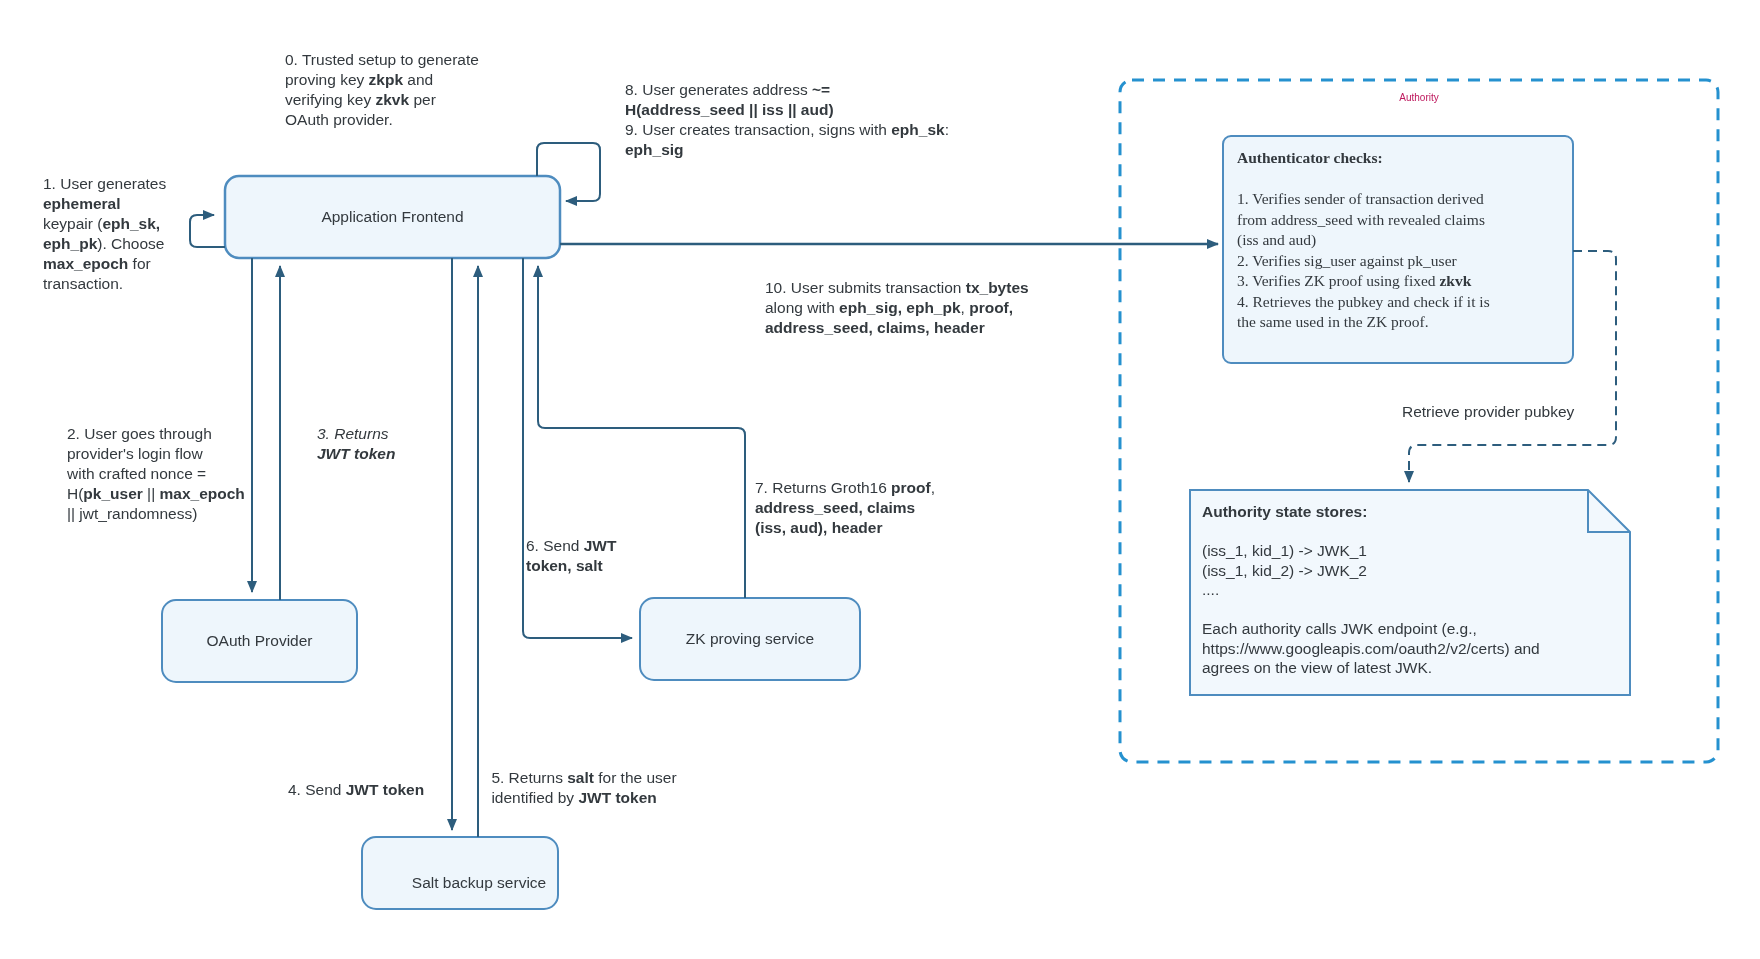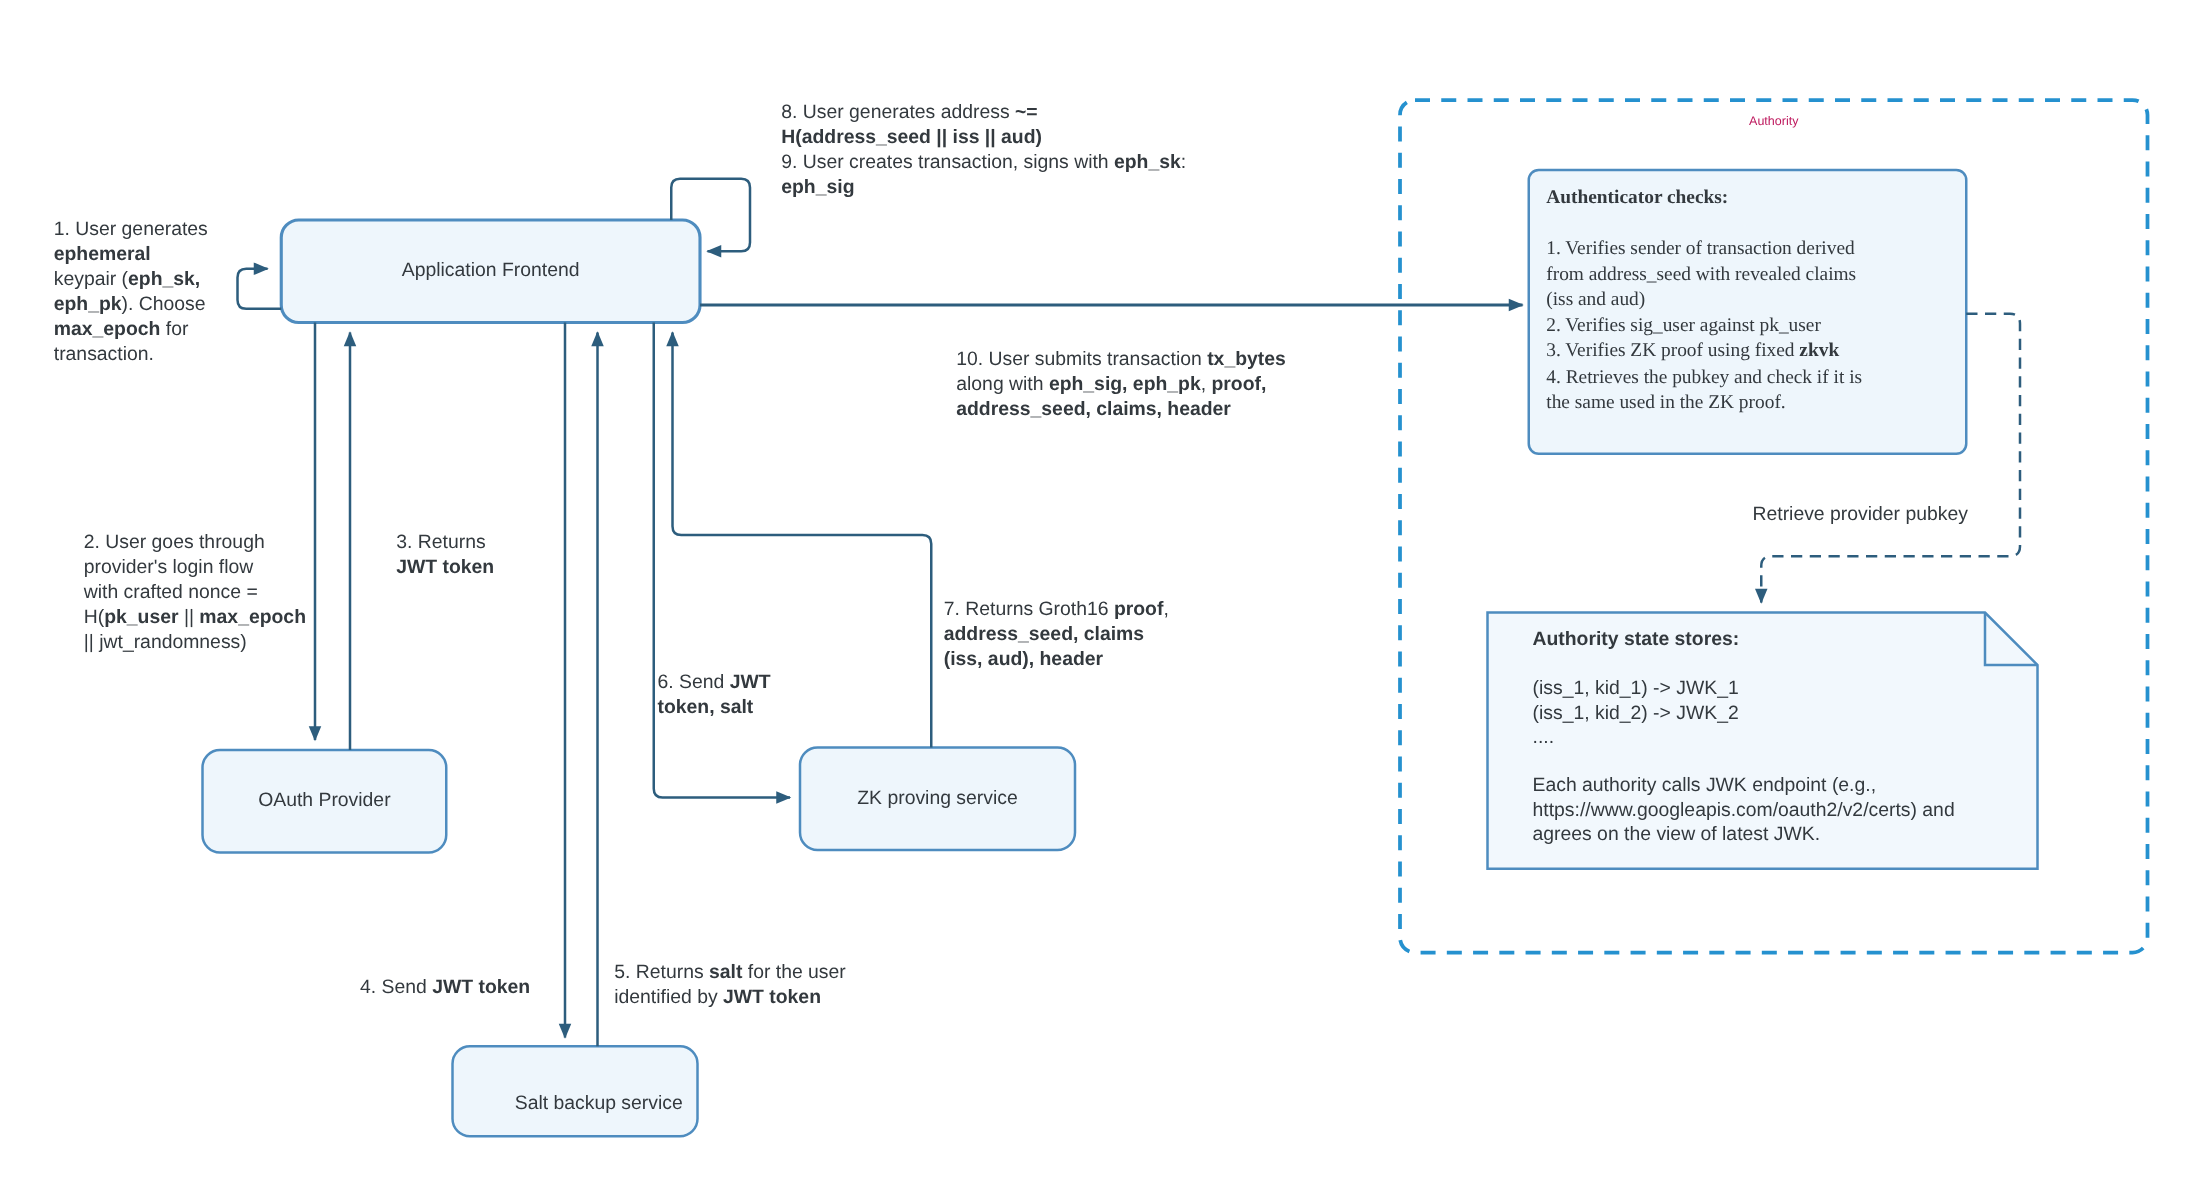--- a/index.html
+++ b/index.html
@@ -6,21 +6,21 @@
   #stage{position:relative;width:1760px;height:959px;overflow:hidden;
          font-family:"Liberation Sans",sans-serif;color:#33393e;background:#fff;}
   #stage svg{position:absolute;left:0;top:0;}
   .note{position:absolute;font-size:15.5px;line-height:20px;white-space:pre;color:#33393e;}
   .note.center{transform:translateX(-50%);}
   .b{font-weight:700;}
   .node-label{position:absolute;display:flex;align-items:center;justify-content:center;
               font-size:15.5px;color:#33393e;text-align:center;}
   .boxtext{position:absolute;font-size:15.5px;white-space:pre;color:#33393e;}
   .auth-content{line-height:20.5px;font-family:Liberation Serif, serif;}
-  .doc-content{line-height:19.5px;margin-left:24px;}
+  .doc-content{line-height:19.5px;}
   .authority-title{position:absolute;font-size:10px;color:#be185d;transform:translateX(-50%);}
 </style>
 </head>
 <body>
 
 <div id="stage">
 
   <svg width="1760" height="959" viewBox="0 0 1760 959">
     <defs>
       <marker id="arr" markerUnits="userSpaceOnUse" markerWidth="14" markerHeight="12" refX="12" refY="6" orient="auto">
@@ -64,23 +64,24 @@
   <div class="node-label" style="left:225px;top:176px;width:335px;height:82px;">Application Frontend</div>
   <div class="node-label" style="left:640px;top:598px;width:220px;height:82px;">ZK proving service</div>
   <div class="node-label" style="left:381px;top:837px;width:196px;height:92px;">Salt backup service</div>
 
   <div class="authority-title" style="left:1419px;top:92px;">Authority</div>
 
   <div class="boxtext auth-content" style="left:1237px;top:148px;width:330px;"><div><span class="b">Authenticator checks:</span></div><div><span> </span></div><div><span>1. Verifies sender of transaction derived</span></div><div><span>from address_seed with revealed claims</span></div><div><span>(iss and aud)</span></div><div><span>2. Verifies sig_user against pk_user</span></div><div><span>3. Verifies ZK proof using fixed </span><span class="b">zkvk</span></div><div><span>4. Retrieves the pubkey and check if it is</span></div><div><span>the same used in the ZK proof.</span></div></div>
 
   <div class="boxtext doc-content" style="left:1202px;top:502px;width:420px;"><div><span class="b">Authority state stores:</span></div><div><span> </span></div><div><span>(iss_1, kid_1) -&gt; JWK_1</span></div><div><span>(iss_1, kid_2) -&gt; JWK_2</span></div><div><span>....</span></div><div><span> </span></div><div><span>Each authority calls JWK endpoint (e.g.,</span></div><div><span>https://www.googleapis.com/oauth2/v2/certs) and</span></div><div><span>agrees on the view of latest JWK.</span></div></div>
 
+  <div class="note" style="left:285px;top:50px;"><div><span>0. Trusted setup to generate</span></div><div><span>proving key </span><span class="b">zkpk</span><span> and</span></div><div><span>verifying key </span><span class="b">zkvk</span><span> per</span></div><div><span>OAuth provider.</span></div></div>
   <div class="note" style="left:43px;top:174px;"><div><span>1. User generates</span></div><div><span class="b">ephemeral</span></div><div><span>keypair (</span><span class="b">eph_sk,</span></div><div><span class="b">eph_pk</span><span>). Choose</span></div><div><span class="b">max_epoch</span><span> for</span></div><div><span>transaction.</span></div></div>
   <div class="note" style="left:67px;top:424px;"><div><span>2. User goes through</span></div><div><span>provider's login flow</span></div><div><span>with crafted nonce =</span></div><div><span>H(</span><span class="b">pk_user</span><span> || </span><span class="b">max_epoch</span></div><div><span>|| jwt_randomness)</span></div></div>
-  <div class="note" style="left:317px;top:424px;"><div><span>3. Returns</span></div><div><span class="b">JWT token</span></div></div>
+  <div class="note" style="left:317px;top:424px;font-style:italic;"><div><span>3. Returns</span></div><div><span class="b">JWT token</span></div></div>
   <div class="note" style="left:288px;top:780px;"><div><span>4. Send </span><span class="b">JWT token</span></div></div>
   <div class="note center" style="left:584px;top:768px;"><div><span>5. Returns </span><span class="b">salt</span><span> for the user</span></div><div><span>identified by </span><span class="b">JWT token</span></div></div>
   <div class="note" style="left:526px;top:536px;"><div><span>6. Send </span><span class="b">JWT</span></div><div><span class="b">token, salt</span></div></div>
   <div class="note center" style="left:845px;top:478px;"><div><span>7. Returns Groth16 </span><span class="b">proof</span><span>,</span></div><div><span class="b">address_seed, claims</span></div><div><span class="b">(iss, aud), header</span></div></div>
   <div class="note" style="left:625px;top:80px;"><div><span>8. User generates address </span><span class="b">~=</span></div><div><span class="b">H(address_seed || iss || aud)</span></div><div><span>9. User creates transaction, signs with </span><span class="b">eph_sk</span><span>:</span></div><div><span class="b">eph_sig</span></div></div>
   <div class="note" style="left:765px;top:278px;"><div><span>10. User submits transaction </span><span class="b">tx_bytes</span></div><div><span>along with </span><span class="b">eph_sig, eph_pk</span><span>, </span><span class="b">proof,</span></div><div><span class="b">address_seed, claims, header</span></div></div>
   <div class="note" style="left:1402px;top:402px;"><div><span>Retrieve provider pubkey</span></div></div>
 
 </div>
 

